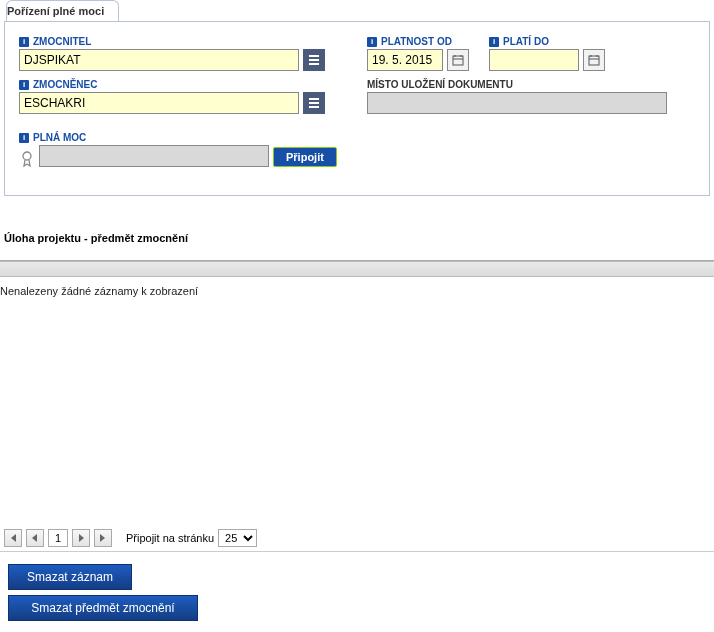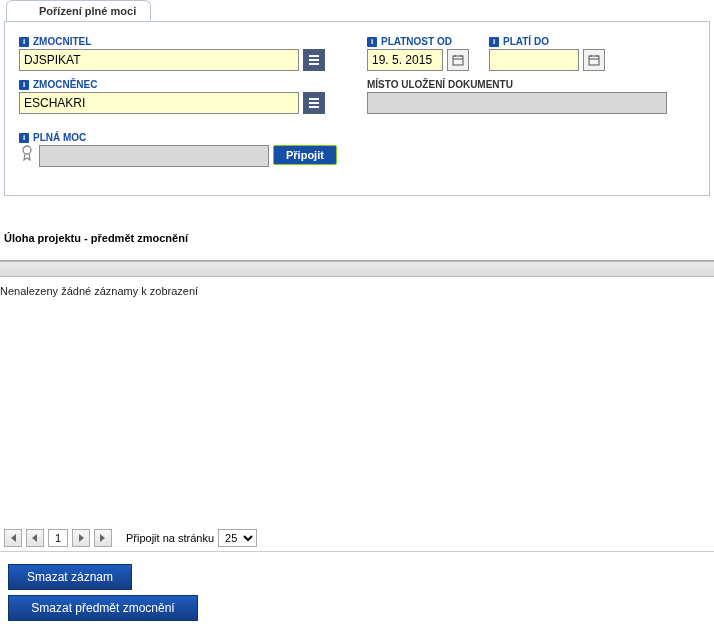--- a/index.html
+++ b/index.html
@@ -12,21 +12,21 @@
   .panel {
     border: 1px solid #b8c4d6;
     margin: 0 4px 0 4px;
     background: #fff;
     position: relative;
   }
   .tab {
     position: relative;
     top: 0;
     display: inline-block;
-    padding: 4px 14px 4px 32px;
+    padding: 4px 14px 4px 0;
     border: 1px solid #b8c4d6;
     border-bottom: 1px solid #fff;
     border-radius: 6px 6px 0 0;
     margin-left: 6px;
     margin-bottom: -1px;
     background: #fff;
     font-weight: bold;
     color: #333;
   }
   .panel-body {
@@ -45,21 +45,21 @@
     align-items: center; justify-content: center;
     border-radius: 1px;
   }
   .field-label {
     font-size: 10px;
     font-weight: bold;
     color: #174ea6;
     text-transform: uppercase;
   }
   .field-label.plain { color: #333; font-weight: bold;}
-  .input-group { display: flex; align-items: flex-start; gap: 4px; margin-bottom: 8px;}
+  .input-group { display: flex; align-items: flex-end; gap: 4px; margin-bottom: 8px;}
   input.text {
     border: 1px solid #888;
     height: 22px;
     padding: 2px 4px;
     font-size: 12px;
     background: #ffffcf;
   }
   input.text.gray { background: #d9d9d9; }
   .btn-icon {
     width: 22px; height: 22px;

